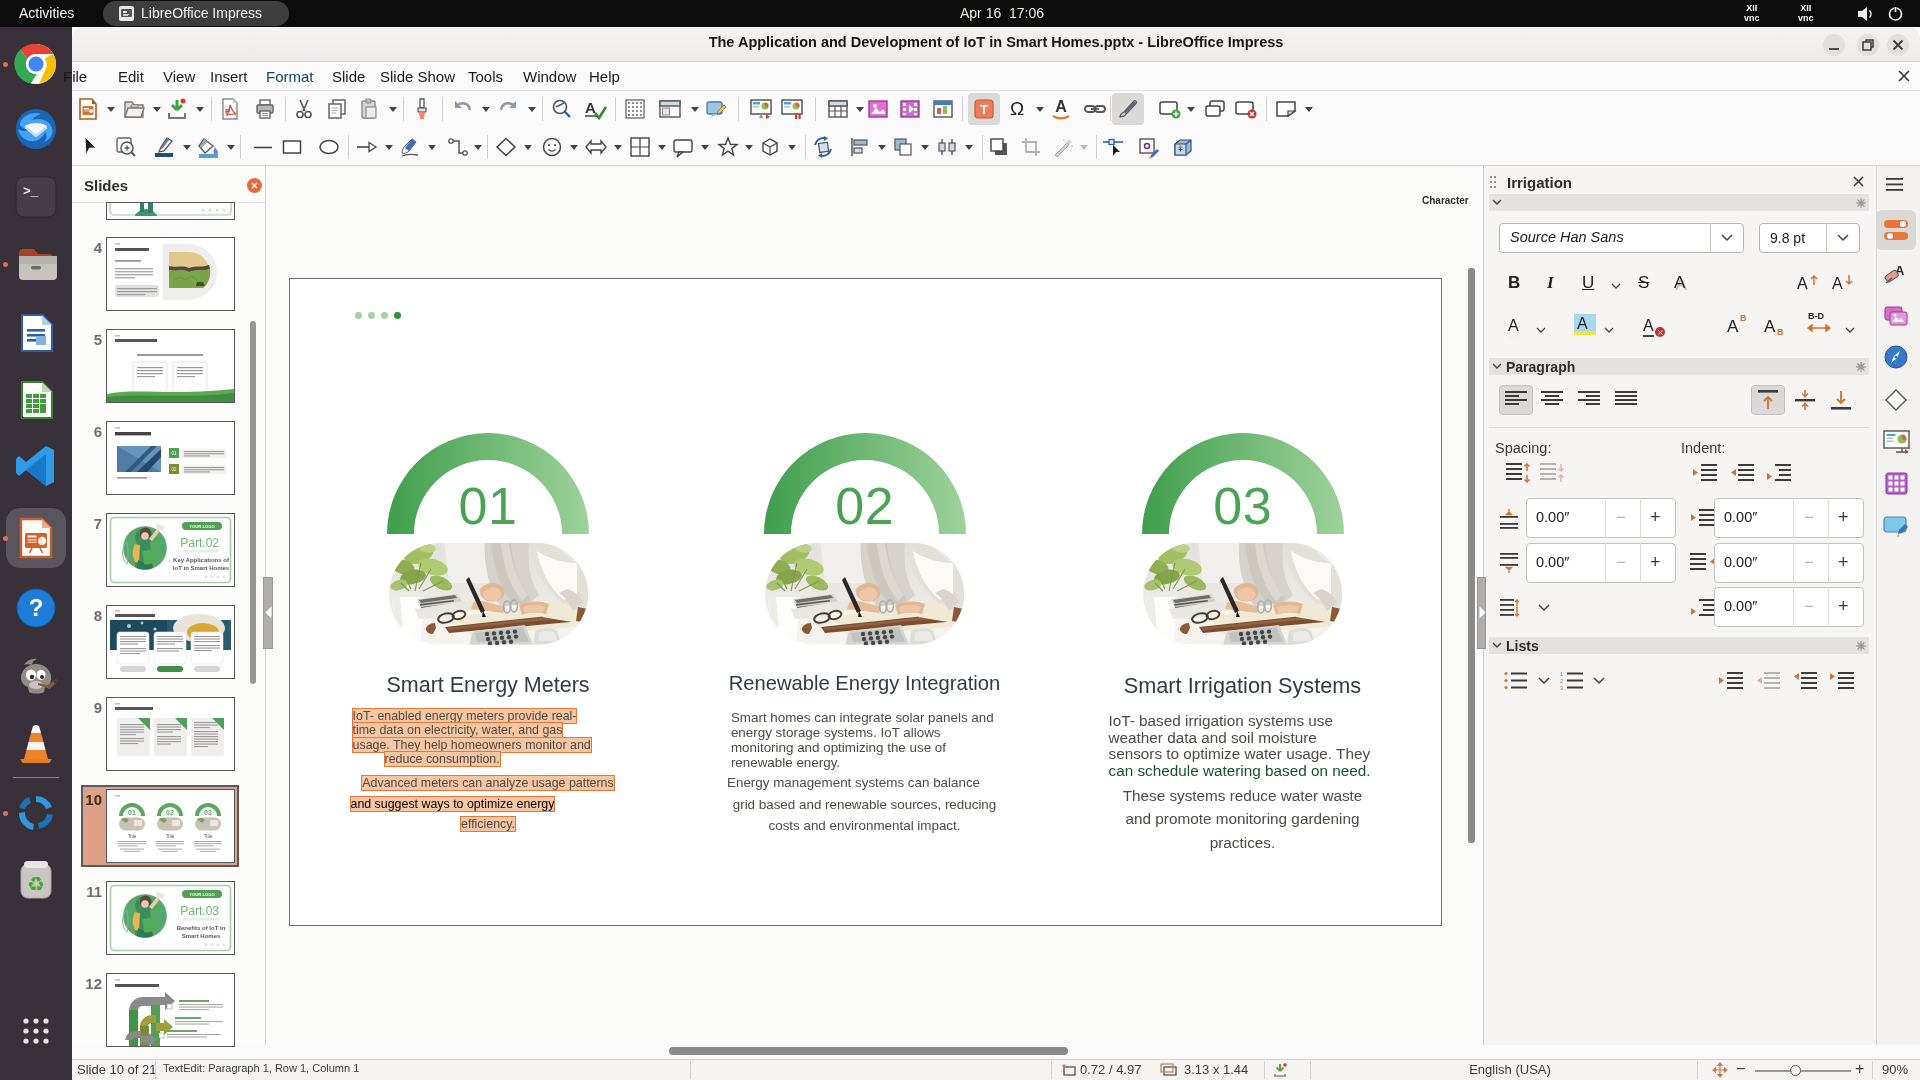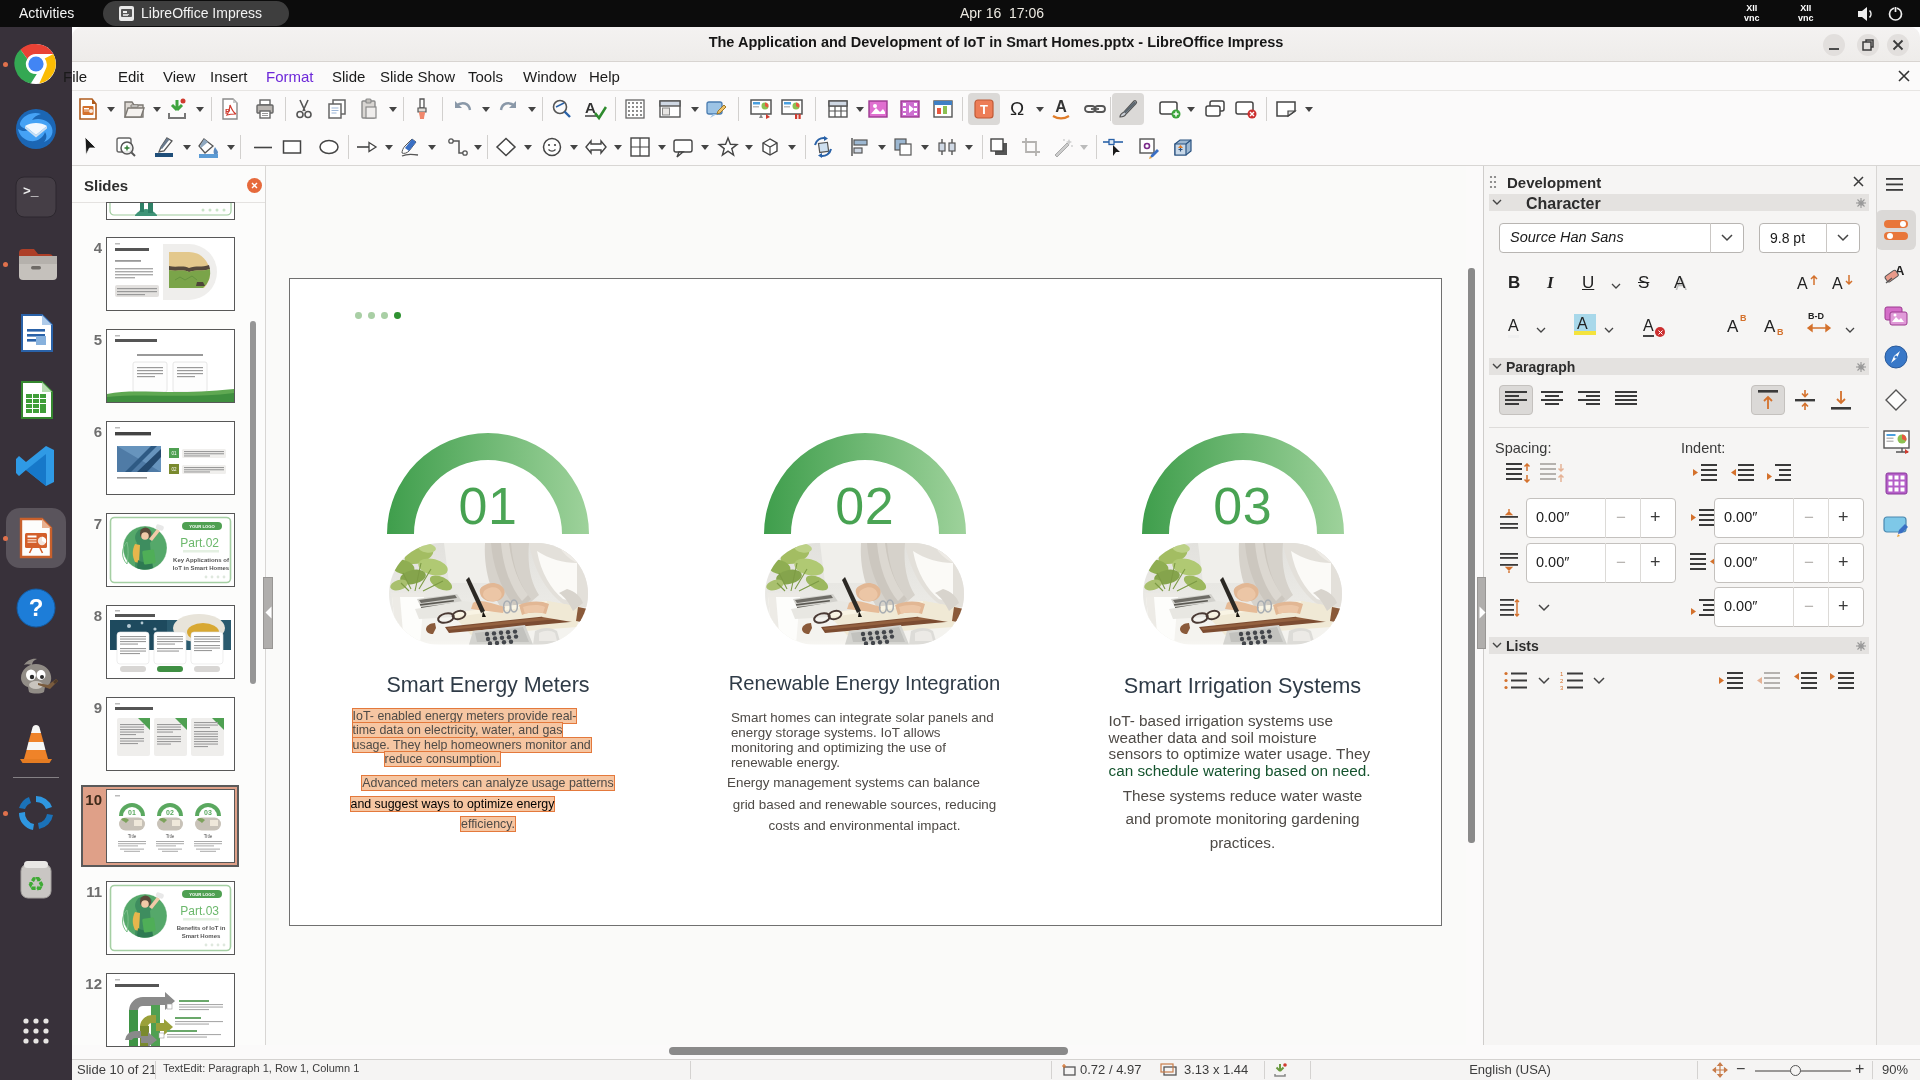--- a/index.html
+++ b/index.html
@@ -198,21 +198,21 @@
     <path d="M5 4V2h7v7h-2" fill="none" stroke="#3b3b3b" stroke-width="1.5"></path>
   </svg>
 <svg class="abs" style="left:1891px;top:38px;" width="14" height="14" viewBox="0 0 14 14">
     <path d="M2.5 2.5l9 9M11.5 2.5l-9 9" stroke="#3b3b3b" stroke-width="1.8"></path>
   </svg>
 <div class="abs" style="left:72px;top:63px;width:1848px;height:28px;background:#fbfafa;"></div>
 <div class="abs" style="left:63px;top:68px;font-size:15px;color:#1a1a1a;">File</div>
 <div class="abs" style="left:118px;top:68px;font-size:15px;color:#1a1a1a;">Edit</div>
 <div class="abs" style="left:163px;top:68px;font-size:15px;color:#1a1a1a;">View</div>
 <div class="abs" style="left:210px;top:68px;font-size:15px;color:#1a1a1a;">Insert</div>
-<div class="abs" style="left:266px;top:68px;font-size:15px;color:#6d28d9;">Format</div>
+<div class="abs" style="left:266px;top:68px;font-size:15px;color:#0c4a6e;">Format</div>
 <div class="abs" style="left:332px;top:68px;font-size:15px;color:#1a1a1a;">Slide</div>
 <div class="abs" style="left:380px;top:68px;font-size:15px;color:#1a1a1a;">Slide Show</div>
 <div class="abs" style="left:468px;top:68px;font-size:15px;color:#1a1a1a;">Tools</div>
 <div class="abs" style="left:523px;top:68px;font-size:15px;color:#1a1a1a;">Window</div>
 <div class="abs" style="left:589px;top:68px;font-size:15px;color:#1a1a1a;">Help</div>
 <svg class="abs" style="left:1897px;top:69px;" width="14" height="14" viewBox="0 0 14 14">
     <path d="M2 2l10 10M12 2L2 12" stroke="#333" stroke-width="1.6"></path>
   </svg>
 <div class="abs" style="left:72px;top:90px;width:1848px;height:1px;background:#e7e5e3;"></div>
 <div class="abs" style="left:72px;top:91px;width:1848px;height:75px;background:#fbfafa;border-bottom:1px solid #d8d6d4;"></div>
@@ -1369,29 +1369,29 @@
 <svg class="abs" style="left:1489px;top:175px;" width="12" height="14" viewBox="0 0 12 14">
     <g fill="#777">
       <circle cx="2" cy="2" r="1.1"></circle>
       <circle cx="2" cy="7" r="1.1"></circle>
       <circle cx="2" cy="12" r="1.1"></circle>
       <circle cx="6" cy="2" r="1.1"></circle>
       <circle cx="6" cy="7" r="1.1"></circle>
       <circle cx="6" cy="12" r="1.1"></circle>
     </g>
   </svg>
-<div class="abs" style="left:1507px;top:174px;font-size:15px;font-weight:bold;color:#2d2d2d;">Development</div>
+<div class="abs" style="left:1507px;top:174px;font-size:15px;font-weight:bold;color:#2d2d2d;">Irrigation</div>
 <svg class="abs" style="left:1852px;top:175px;" width="13" height="13" viewBox="0 0 13 13">
     <path d="M2 2l9 9M11 2l-9 9" stroke="#3a3a3a" stroke-width="1.5"></path>
   </svg>
 <div class="abs" style="left:1489px;top:193.5px;width:380px;height:17px;background:#e4e2e0;"></div>
 <svg class="abs" style="left:1492px;top:198.5px;" width="10" height="7" viewBox="0 0 10 7">
     <path d="M1 1l4 4 4-4" stroke="#444" stroke-width="1.4" fill="none"></path>
   </svg>
-<div class="abs" style="left:1526px;top:194.5px;font-size:16px;font-weight:bold;color:#2d2d2d;">Character</div>
+<div class="abs" style="left:1422px;top:194.5px;font-size:10px;font-weight:bold;color:#2d2d2d;">Character</div>
 <svg class="abs" style="left:1855px;top:196.5px;" width="12" height="12" viewBox="0 0 12 12">
     <circle cx="6" cy="6" r="2" fill="none" stroke="#999" stroke-width="1.2"></circle>
     <g stroke="#999" stroke-width="1.1">
       <line x1="6" y1="6" x2="11" y2="6"></line>
       <line x1="6" y1="6" x2="9.5" y2="9.5"></line>
       <line x1="6" y1="6" x2="6" y2="11"></line>
       <line x1="6" y1="6" x2="2.5" y2="9.5"></line>
       <line x1="6" y1="6" x2="1" y2="6"></line>
       <line x1="6" y1="6" x2="2.5" y2="2.5"></line>
       <line x1="6" y1="6" x2="6" y2="1"></line>

